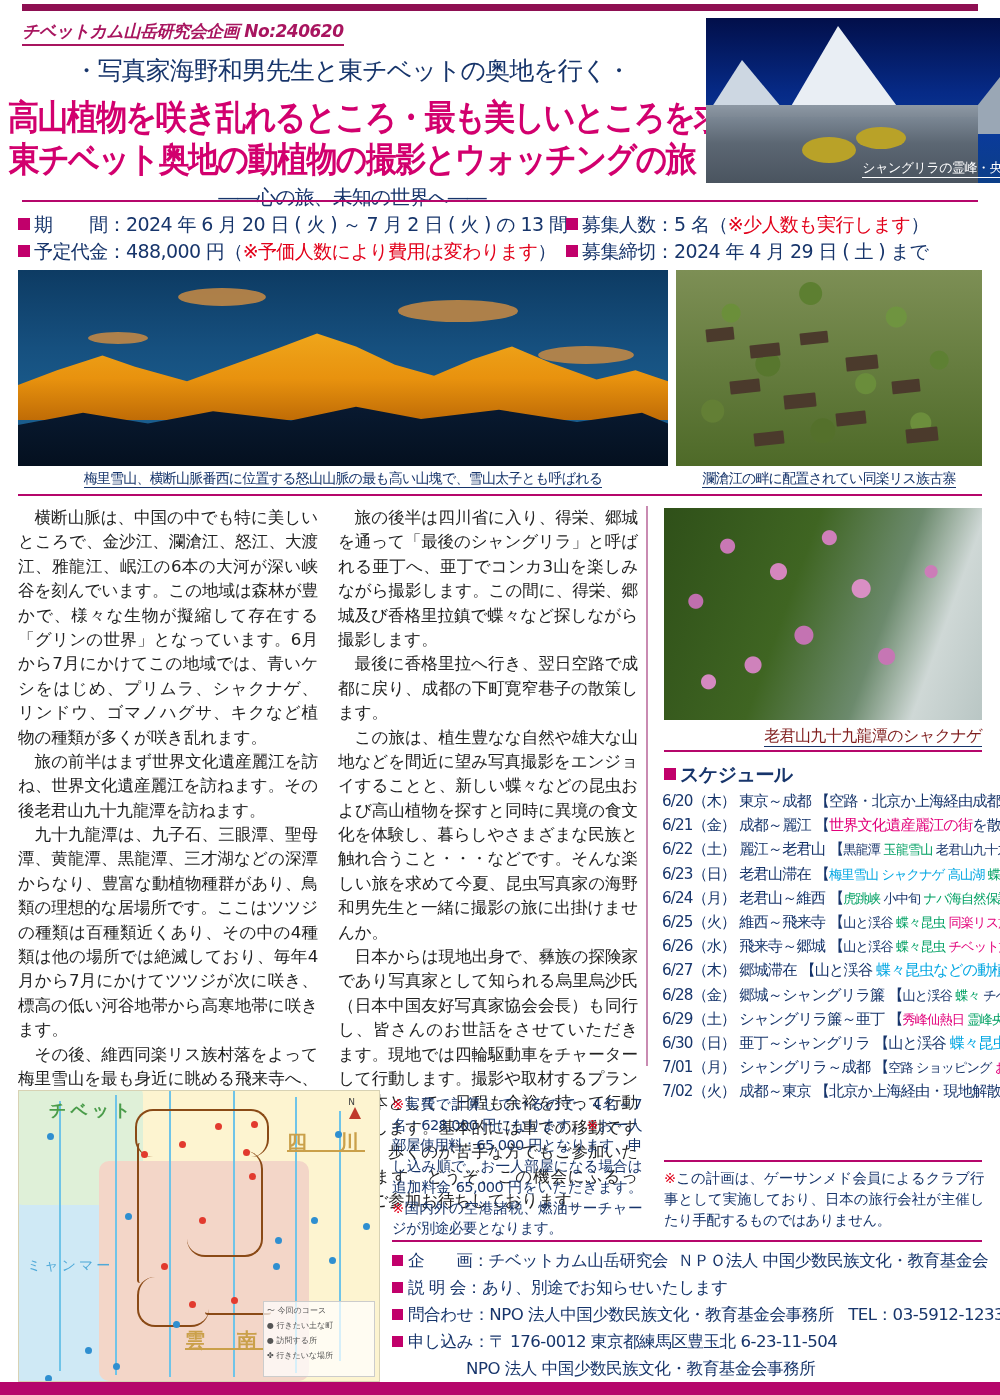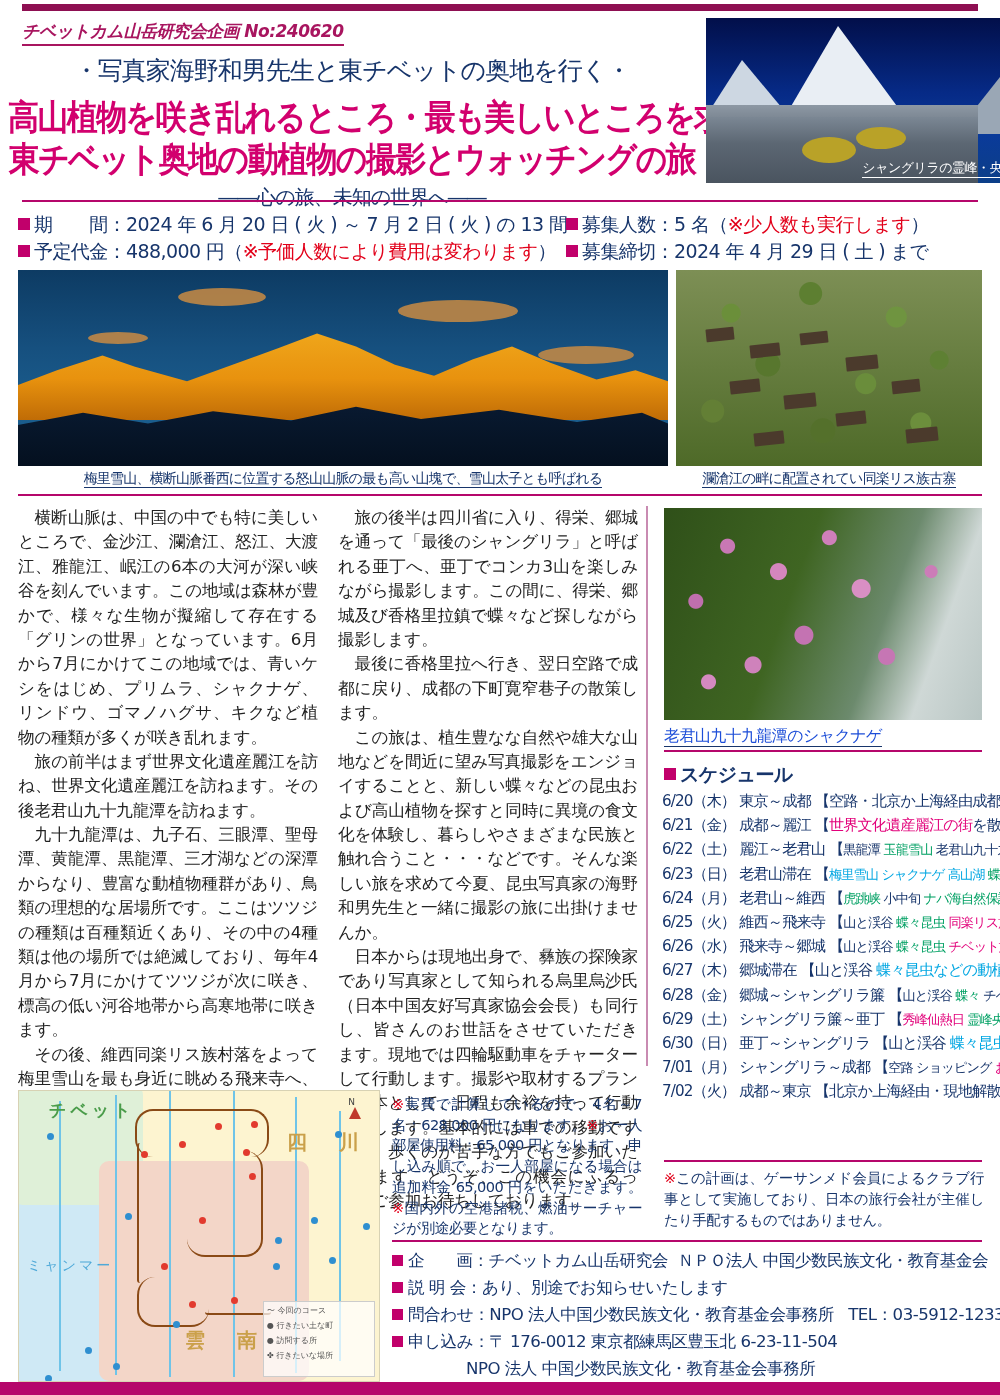--- a/index.html
+++ b/index.html
@@ -128,22 +128,22 @@
       radial-gradient(circle at 36% 30%,#d486bd 0 8px,transparent 9px),
       radial-gradient(circle at 10% 44%,#c06fae 0 7px,transparent 8px),
       radial-gradient(circle at 52% 14%,#cf7fba 0 7px,transparent 8px),
       radial-gradient(circle at 62% 38%,#d98fc4 0 9px,transparent 10px),
       radial-gradient(circle at 44% 60%,#c473b2 0 9px,transparent 10px),
       radial-gradient(circle at 28% 74%,#cf82bb 0 8px,transparent 9px),
       radial-gradient(circle at 70% 70%,#c676b4 0 8px,transparent 9px),
       radial-gradient(circle at 14% 82%,#d489c0 0 7px,transparent 8px),
       radial-gradient(circle at 84% 30%,#cc7cb8 0 6px,transparent 7px),
       linear-gradient(110deg,#2f5019 0%,#3f6522 40%,#6c8a6d 66%,#cfd8d6 82%,#b9c6c4 100%);}
-  .rp-cap{position:absolute;left:664px;top:726px;width:318px;text-align:left;
-    font-size:16px;color:#1d4ed8;white-space:nowrap;letter-spacing:-0.6px;}
+  .rp-cap{position:absolute;left:664px;top:726px;width:318px;text-align:right;
+    font-size:16px;color:#7f1d1d;white-space:nowrap;letter-spacing:-0.6px;}
   .rp-cap span{border-bottom:1px solid #17356b;padding-bottom:1px;}
   .rule3{position:absolute;left:664px;top:750px;width:318px;height:2px;background:#b5076b;}
 
   .schedhead{position:absolute;left:664px;top:762px;font-size:19px;color:#17356b;font-weight:bold;letter-spacing:-0.6px;}
   .schedlist{position:absolute;left:662px;top:792px;width:324px;}
   .sched-row{font-size:15.2px;color:#17356b;white-space:nowrap;letter-spacing:-0.9px;margin-bottom:5.2px;height:19px;line-height:19px;}
   .sm{font-size:13.2px;}
   .g{color:#00a063;}
   .c{color:#00a6e2;}
   .m{color:#e2007a;}
@@ -155,21 +155,21 @@
   
   .map{position:absolute;left:18px;top:1090px;width:362px;height:292px;overflow:hidden;
     background:#fdf4d0;border:1px solid #d8d2b4;box-sizing:border-box;}
   .m-yn{position:absolute;left:80px;top:70px;width:210px;height:220px;background:#f3d6c8;border-radius:10px;}
   .m-mm{position:absolute;left:-6px;top:96px;width:100px;height:200px;background:#cfe9f5;border-radius:12px;}
   .m-tb{position:absolute;left:-6px;top:-6px;width:130px;height:120px;background:#dff0d8;border-radius:10px;}
   .m-river{position:absolute;background:#6fc4e8;width:2px;}
   .m-route{position:absolute;border:2px solid #8a4a16;border-radius:18px;background:transparent;}
   .m-dot{position:absolute;width:7px;height:7px;border-radius:50%;background:#e23a2e;}
   .m-dotb{position:absolute;width:7px;height:7px;border-radius:50%;background:#2f8fd0;}
-  .m-big{position:absolute;font-size:20px;color:#caa04a;font-weight:bold;letter-spacing:6px;}
+  .m-big{position:absolute;font-size:20px;color:#caa04a;font-weight:bold;letter-spacing:6px;text-decoration:underline;}
   .m-big2{position:absolute;font-size:17px;color:#4a9c4a;font-weight:bold;letter-spacing:4px;}
   .m-big3{position:absolute;font-size:14px;color:#4fa9d8;font-weight:normal;letter-spacing:3px;}
   .m-leg{position:absolute;right:4px;bottom:4px;width:112px;height:76px;background:rgba(255,255,255,.72);border:1px solid #ccc;font-size:8px;color:#555;padding:3px;box-sizing:border-box;}
   .m-leg div{margin-bottom:4px;white-space:nowrap;}
 
   
   .pricenote{position:absolute;left:392px;top:1094px;width:250px;font-size:14.6px;
     line-height:1.42;color:#17356b;letter-spacing:-0.6px;text-align:justify;}
   .rule5{position:absolute;left:392px;top:1240px;width:590px;height:2px;background:#b5076b;}
 

